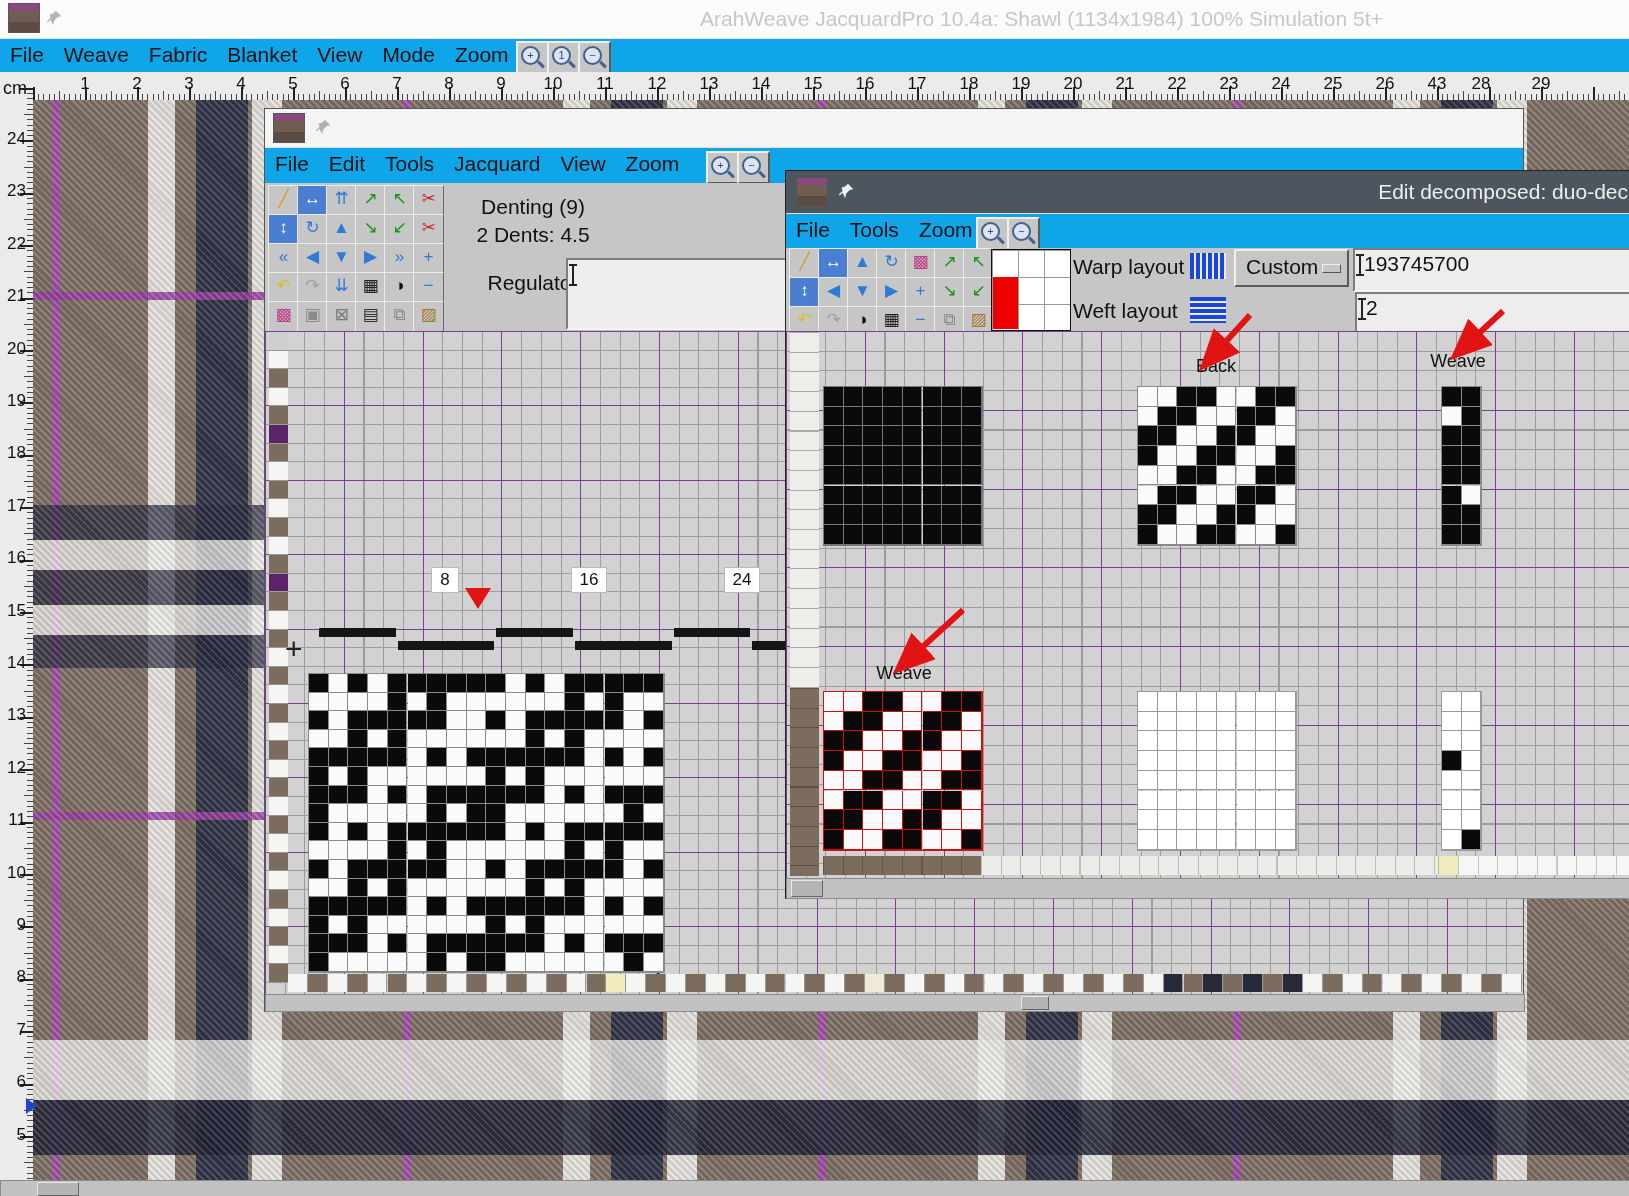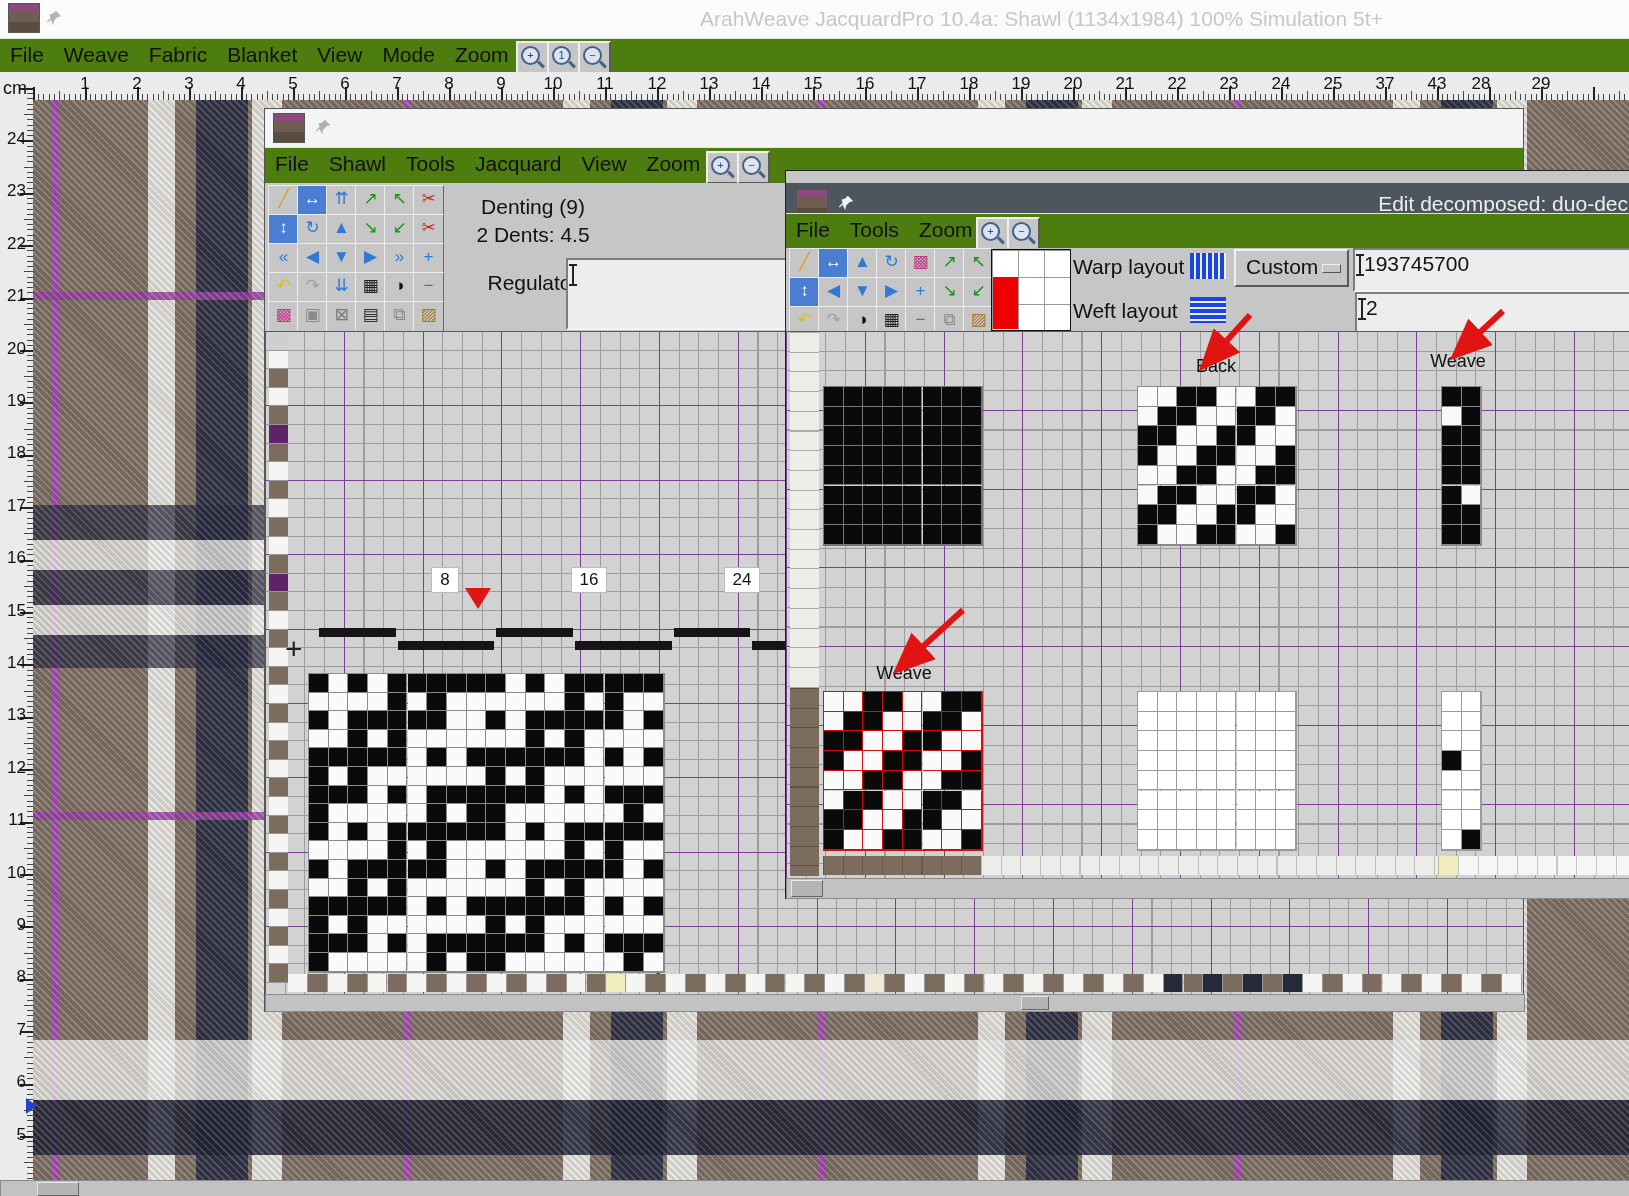--- a/index.html
+++ b/index.html
@@ -4,21 +4,21 @@
 <style>
   html,body{margin:0;padding:0;background:#888;}
   #screen{position:relative;width:1629px;height:1196px;overflow:hidden;
     font-family:"Liberation Sans","DejaVu Sans",sans-serif;background:#fff;}
   .abs{position:absolute;}
   
   .titlebar-inactive{background:#f4f4f4;border-bottom:1px solid #cfcfcf;}
   .titlebar-active{background:#4d565e;}
   .title-text-dim{color:#c7c7c7;font-size:21px;white-space:nowrap;}
   .title-text-lite{color:#ededed;font-size:21px;white-space:nowrap;}
-  .menubar{background:#4d7c0f;border-top:1px solid #e3e3e3;border-bottom:1px solid #8b8b8b;}
+  .menubar{background:#0ea5e9;border-top:1px solid #e3e3e3;border-bottom:1px solid #8b8b8b;}
   .mitem{display:inline-block;padding:4px 10px;font-size:21px;color:#111;cursor:default;}
   .raised{background:#c6c6c6;border:2px solid;border-color:#efefef #5a5a5a #5a5a5a #efefef;}
   .zbtn{width:29px;height:29px;text-align:center;}
   .lens{display:block;width:15px;height:15px;border:2px solid #44618c;border-radius:50%;
     margin:3px 0 0 3px;font-size:11px;line-height:14px;text-align:center;color:#234a9c;
     position:relative;background:#dde4ee;}
   .lens::after{content:"";position:absolute;width:8px;height:3px;background:#44618c;
     transform:rotate(45deg);right:-7px;bottom:-3px;}
   .tbtn{position:absolute;width:29px;height:29px;background:#c6c6c6;border:1px solid;
     border-color:#ececec #666 #666 #ececec;text-align:center;overflow:hidden;}
@@ -112,21 +112,21 @@
       <span class="hnum" style="left: 849px;">16</span>
       <span class="hnum" style="left: 901px;">17</span>
       <span class="hnum" style="left: 953px;">18</span>
       <span class="hnum" style="left: 1005px;">19</span>
       <span class="hnum" style="left: 1057px;">20</span>
       <span class="hnum" style="left: 1109px;">21</span>
       <span class="hnum" style="left: 1161px;">22</span>
       <span class="hnum" style="left: 1213px;">23</span>
       <span class="hnum" style="left: 1265px;">24</span>
       <span class="hnum" style="left: 1317px;">25</span>
-      <span class="hnum" style="left: 1369px;">37</span>
+      <span class="hnum" style="left: 1369px;">26</span>
       <span class="hnum" style="left: 1421px;">43</span>
       <span class="hnum" style="left: 1465px;">28</span>
       <span class="hnum" style="left: 1525px;">29</span>
     </div>
 
   <div class="abs ruler" id="m-vruler" style="left:0;top:100px;width:33px;height:1080px;border-right:1px solid #888;">
     <div class="abs" style="top:-12px;bottom:0;right:0;width:6px;background:repeating-linear-gradient(180deg,#444 0 1px,transparent 1px 5.24px);"></div>
     <div class="abs" style="top:-12px;bottom:0;right:0;width:9px;background:repeating-linear-gradient(180deg,#444 0 1px,transparent 1px 26.2px);"></div>
     <div class="abs" style="top:-12px;bottom:0;right:0;width:13px;background:repeating-linear-gradient(180deg,#222 0 2px,transparent 2px 52.4px);"></div>
   <span class="vnum" style="top: 29px;">24</span>
@@ -159,21 +159,21 @@
     <div class="abs thumb" style="left:36px;top:1px;width:40px;height:12px;"></div>
   </div>
 
   <div class="abs" id="w-win" style="left:264px;top:108px;width:1258px;height:902px;border:1px solid #555;background:#c6c6c6;z-index:2;">
     <div class="abs titlebar-inactive" style="left:0;top:0;width:100%;height:38px;">
       <div class="abs fab-icon" style="left:8px;top:4px;"></div>
       <svg class="abs pin" style="left:50px;top:9px;" viewBox="0 0 20 20">
         <path d="M11 2 L17 8 L13 9 L9 13 L8 18 L5 12 L2 15 L1 14 L5 10 L4 6 L8 5 Z" fill="#b0b0b0"></path>
         </svg>
     </div>
-    <div class="abs menubar" id="w-menubar" style="left:0;top:38px;width:100%;height:36px;"><span class="mitem">File</span><span class="mitem">Shawl</span><span class="mitem">Tools</span><span class="mitem">Jacquard</span><span class="mitem">View</span><span class="mitem">Zoom</span><div class="abs raised zbtn" style="left: 441px; top: 3px; width: 29px; height: 29px;">
+    <div class="abs menubar" id="w-menubar" style="left:0;top:38px;width:100%;height:36px;"><span class="mitem">File</span><span class="mitem">Edit</span><span class="mitem">Tools</span><span class="mitem">Jacquard</span><span class="mitem">View</span><span class="mitem">Zoom</span><div class="abs raised zbtn" style="left: 441px; top: 3px; width: 29px; height: 29px;">
           <span class="lens">+</span>
         </div><div class="abs raised zbtn" style="left: 472px; top: 3px; width: 29px; height: 29px;">
           <span class="lens">−</span>
         </div></div>
     <div class="abs" style="left:0;top:74px;width:100%;height:148px;background:#c6c6c6;border-bottom:1px solid #999;">
       <div class="abs" id="w-icons" style="left:3px;top:2px;width:180px;height:146px;">
           <div class="tbtn" style="left: 0px; top: 0px;">
             <span style="color: rgb(216, 160, 24);">╱</span>
           </div>
           <div class="tbtn" style="left: 29px; top: 0px; background: rgb(74, 126, 210);">
@@ -676,21 +676,21 @@
       <div class="abs" style="left: 1117.5px; top: 865px; width: 19.9px; height: 18px; background: rgb(245, 245, 243); box-shadow: rgb(153, 153, 153) -1px 0px 0px inset;"></div>
       <div class="abs" style="left: 1137.4px; top: 865px; width: 19.9px; height: 18px; background: rgb(124, 108, 94); box-shadow: rgb(153, 153, 153) -1px 0px 0px inset;"></div>
       <div class="abs" style="left: 1157.3px; top: 865px; width: 19.9px; height: 18px; background: rgb(245, 245, 243); box-shadow: rgb(153, 153, 153) -1px 0px 0px inset;"></div>
       <div class="abs" style="left: 1177.2px; top: 865px; width: 19.9px; height: 18px; background: rgb(124, 108, 94); box-shadow: rgb(153, 153, 153) -1px 0px 0px inset;"></div>
       <div class="abs" style="left: 1197.1px; top: 865px; width: 19.9px; height: 18px; background: rgb(245, 245, 243); box-shadow: rgb(153, 153, 153) -1px 0px 0px inset;"></div>
       <div class="abs" style="left: 1217px; top: 865px; width: 19.9px; height: 18px; background: rgb(124, 108, 94); box-shadow: rgb(153, 153, 153) -1px 0px 0px inset;"></div>
       <div class="abs" style="left: 1236.9px; top: 865px; width: 19.9px; height: 18px; background: rgb(245, 245, 243); box-shadow: rgb(153, 153, 153) -1px 0px 0px inset;"></div>
     </div>
 
   <div class="abs" id="d-win" style="left:785px;top:170px;width:844px;height:727px;border-left:1px solid #222;border-top:1px solid #222;border-bottom:1px solid #222;background:#c6c6c6;z-index:3;">
-    <div class="abs titlebar-active" style="left:0;top:12px;width:100%;height:44px;">
+    <div class="abs titlebar-active" style="left:0;top:0;width:100%;height:44px;">
       <div class="abs fab-icon" style="left:10px;top:6px;"></div>
       <svg class="abs pin" style="left:52px;top:11px;" viewBox="0 0 20 20">
         <path d="M11 2 L17 8 L13 9 L9 13 L8 18 L5 12 L2 15 L1 14 L5 10 L4 6 L8 5 Z" fill="#f2f2f2"></path>
         </svg>
       <div class="abs title-text-lite" style="right:2px;top:9px;">Edit decomposed: duo-dec</div>
     </div>
     <div class="abs menubar" id="d-menubar" style="left:0;top:42px;width:100%;height:35px;"><span class="mitem">File</span><span class="mitem">Tools</span><span class="mitem">Zoom</span><div class="abs raised zbtn" style="left: 190px; top: 3px; width: 29px; height: 29px;">
           <span class="lens">+</span>
         </div><div class="abs raised zbtn" style="left: 221px; top: 3px; width: 29px; height: 29px;">
           <span class="lens">−</span>

